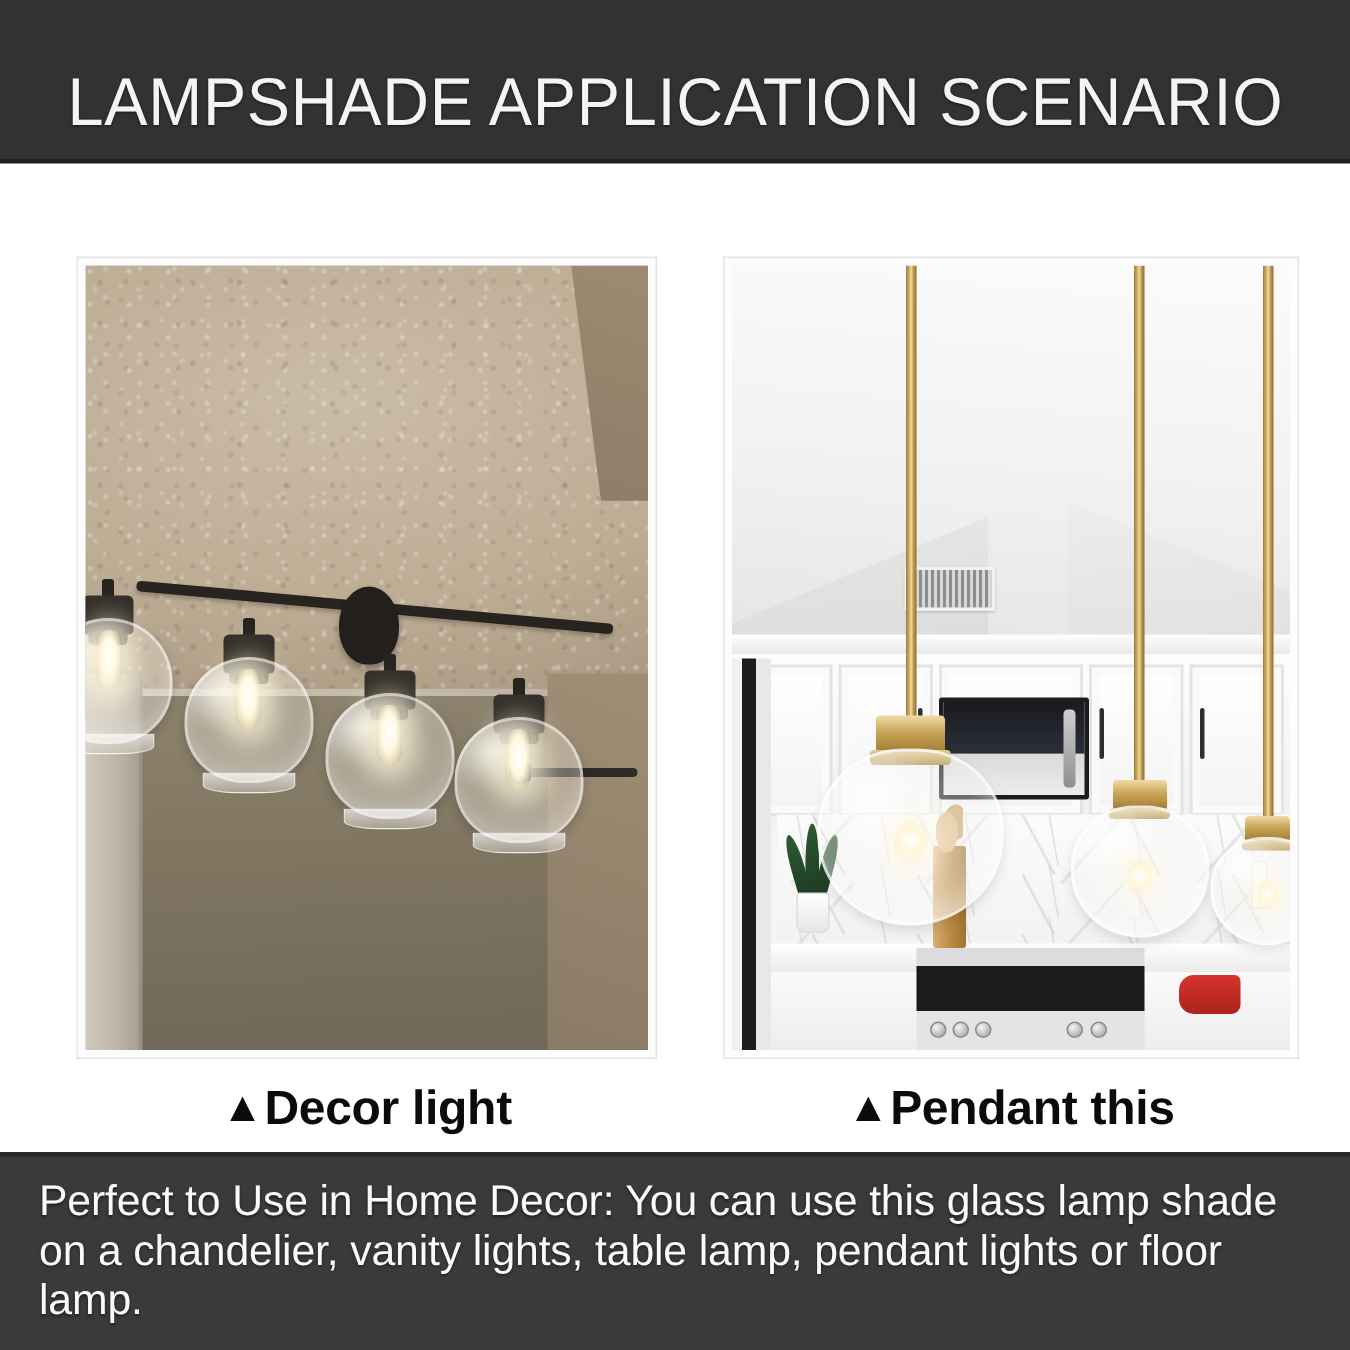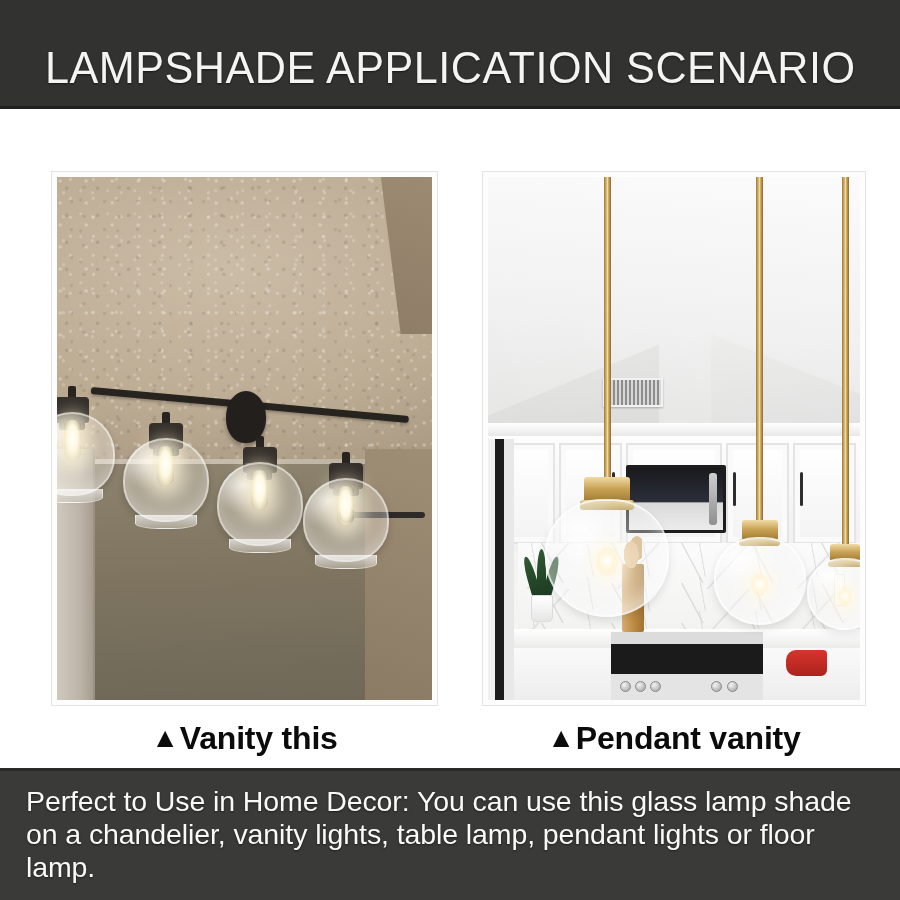--- a/index.html
+++ b/index.html
@@ -432,22 +432,22 @@
       <div class="rod" style="height:372px;"></div>
       <div class="fitter" style="top:367px; width:30px; height:18px; margin-left:-15px;"></div>
       <div class="pglobe" style="top:381px; width:76px; height:72px; margin-left:-38px;"></div>
       <div class="pbulb" style="top:410px; width:14px; height:20px; margin-left:-7px;"></div>
     </div>
   </div>
 </div>
 
 <div class="caption caption-left">
   <span class="tri">▲</span>
-  <span>Vanity this</span>
+  <span>Decor light</span>
 </div>
 <div class="caption caption-right">
   <span class="tri">▲</span>
-  <span>Pendant vanity</span>
+  <span>Pendant this</span>
 </div>
 
 <div class="footer-band">
   <div class="footer-text">Perfect to Use in Home Decor: You can use this glass lamp shade on a chandelier, vanity lights, table lamp, pendant lights or floor lamp.</div>
 </div>
 
 </body></html>

